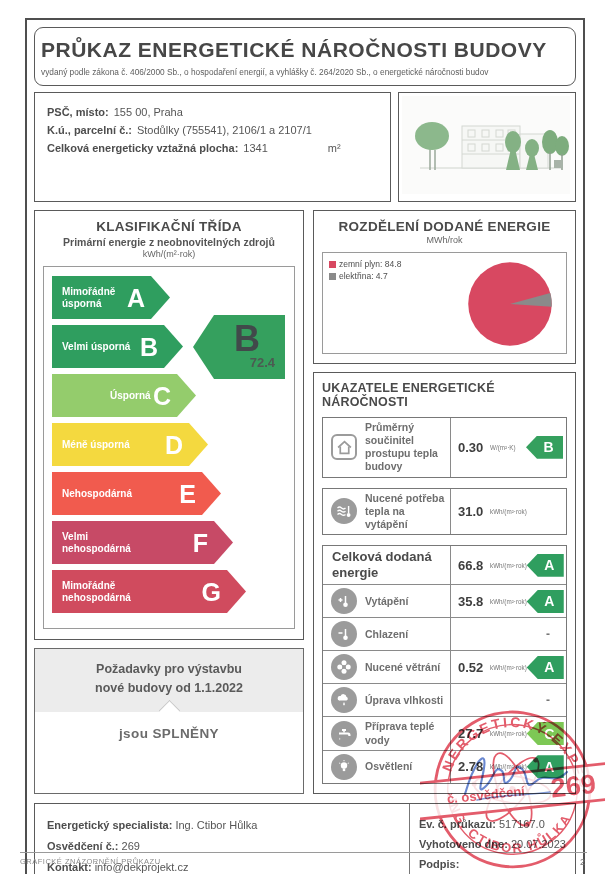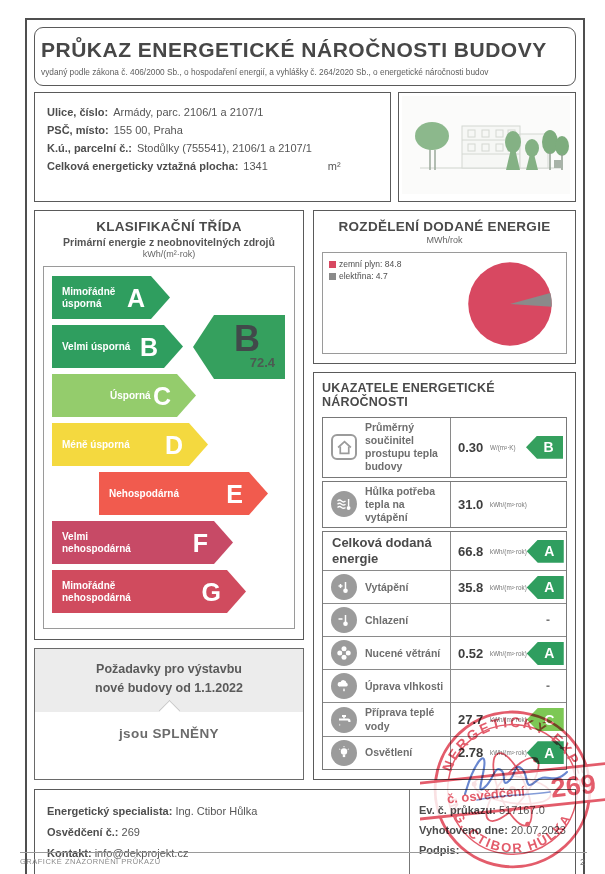--- a/index.html
+++ b/index.html
@@ -55,21 +55,21 @@
   .pie-box { padding:8px 8px 9px; margin-bottom:8px; }
   .pie-inner { border:1.2px solid #9a9a9a; margin-top:7px; position:relative; height:102px; }
   .legend { position:absolute; left:6px; top:6px; }
   .legend-item { display:flex; align-items:center; gap:3px; font-size:8.5px; color:#4f4f4f; margin-bottom:2px; }
   .legend-swatch { width:7px; height:7px; flex:none; }
   .pie-svg { position:absolute; right:8px; top:3px; }
 
   
   .ind-box { padding:8px 8px 9px; flex:1; }
   .ind-title { font-size:12.5px; font-weight:bold; color:#4a4a4a; margin-bottom:8px; letter-spacing:.2px; }
-  .ind-group { border:1.4px solid #787878; display:flex; align-items:stretch; margin-bottom:3px; min-height:43px; }
+  .ind-group { border:1.4px solid #787878; display:flex; align-items:stretch; margin-bottom:10px; min-height:43px; }
   .ind-table { border:1.4px solid #787878; }
   .ind-row { display:flex; align-items:stretch; min-height:31px; }
   .ind-table .ind-row { border-top:1.2px solid #8a8a8a; }
   .ind-table .ind-row:first-child { border-top:none; }
   .cell-label { flex:1; display:flex; align-items:center; padding:3px 2px; }
   .cell-val { width:116px; border-left:1.3px solid #8a8a8a; display:flex; align-items:center; padding:2px 3px 2px 7px; }
   .ind-label { font-size:10.5px; font-weight:bold; color:#6e6e6e; line-height:1.25; }
   .ind-label.big { font-size:13px; color:#4a4a4a; padding-left:7px; }
   .val { font-size:13px; font-weight:bold; color:#3e3e3e; min-width:29px; }
   .unit { font-size:6.3px; color:#777; margin-left:3px; flex:1; }
@@ -100,24 +100,20 @@
 <div class="sheet">
   <div class="frame">
 
     <div class="box hdr">
       <div class="hdr-title">PRŮKAZ ENERGETICKÉ NÁROČNOSTI BUDOVY</div>
       <div class="hdr-sub">vydaný podle zákona č. 406/2000 Sb., o hospodaření energií, a vyhlášky č. 264/2020 Sb., o energetické náročnosti budov</div>
     </div>
 
     <div class="info-row">
       <div class="box info-box">
-        <div class="info-line">
-            <b>Ulice, číslo:</b>
-            <span>Armády, parc. 2106/1 a 2107/1</span>
-          </div>
         <div class="info-line">
             <b>PSČ, místo:</b>
             <span>155 00, Praha</span>
           </div>
         <div class="info-line">
             <b>K.ú., parcelní č.:</b>
             <span>Stodůlky (755541), 2106/1 a 2107/1</span>
           </div>
         <div class="info-line">
             <b>Celková energeticky vztažná plocha:</b>
@@ -179,21 +175,21 @@
               <span class="scale-letter">B</span>
             </div>
             <div class="scale-row sw2" style="background-color: rgb(148, 204, 108); padding-left: 48px;">
               <span class="scale-label">Úsporná</span>
               <span class="scale-letter">C</span>
             </div>
             <div class="scale-row sw3" style="background-color: rgb(244, 217, 63);">
               <span class="scale-label">Méně úsporná</span>
               <span class="scale-letter">D</span>
             </div>
-            <div class="scale-row sw4" style="background-color: rgb(241, 91, 78); margin-left: 47px;">
+            <div class="scale-row sw4" style="background-color: rgb(241, 91, 78);">
               <span class="scale-label">Nehospodárná</span>
               <span class="scale-letter">E</span>
             </div>
             <div class="scale-row sw5" style="background-color: rgb(199, 74, 102);">
               <span class="scale-label">Velmi nehospodárná</span>
               <span class="scale-letter">F</span>
             </div>
             <div class="scale-row sw6" style="background-color: rgb(208, 75, 94);">
               <span class="scale-label">Mimořádně nehospodárná</span>
               <span class="scale-letter">G</span>
@@ -262,21 +258,21 @@
             <div class="cell-label">
               <span class="icon-circle">
                 <svg width="16" height="16" viewBox="0 0 16 16" fill="none" stroke="#fff" stroke-width="1.4">
                     <path d="M1.5 5 q2 -1.8 4 0 t4 0"></path>
                     <path d="M1.5 8.2 q2 -1.8 4 0 t4 0"></path>
                     <path d="M1.5 11.4 q2 -1.8 4 0 t4 0"></path>
                     <line x1="12.6" y1="3" x2="12.6" y2="10"></line>
                     <circle cx="12.6" cy="12" r="1.9" fill="#fff" stroke="none"></circle>
                   </svg>
               </span>
-              <span class="ind-label">Hůlka potřeba tepla na vytápění</span>
+              <span class="ind-label">Nucené potřeba tepla na vytápění</span>
             </div>
             <div class="cell-val">
               <span class="val">31.0</span>
               <span class="unit">kWh/(m²·rok)</span>
             </div>
           </div>
 
           <div class="ind-table">
             <div class="ind-row">
               <div class="cell-label">

